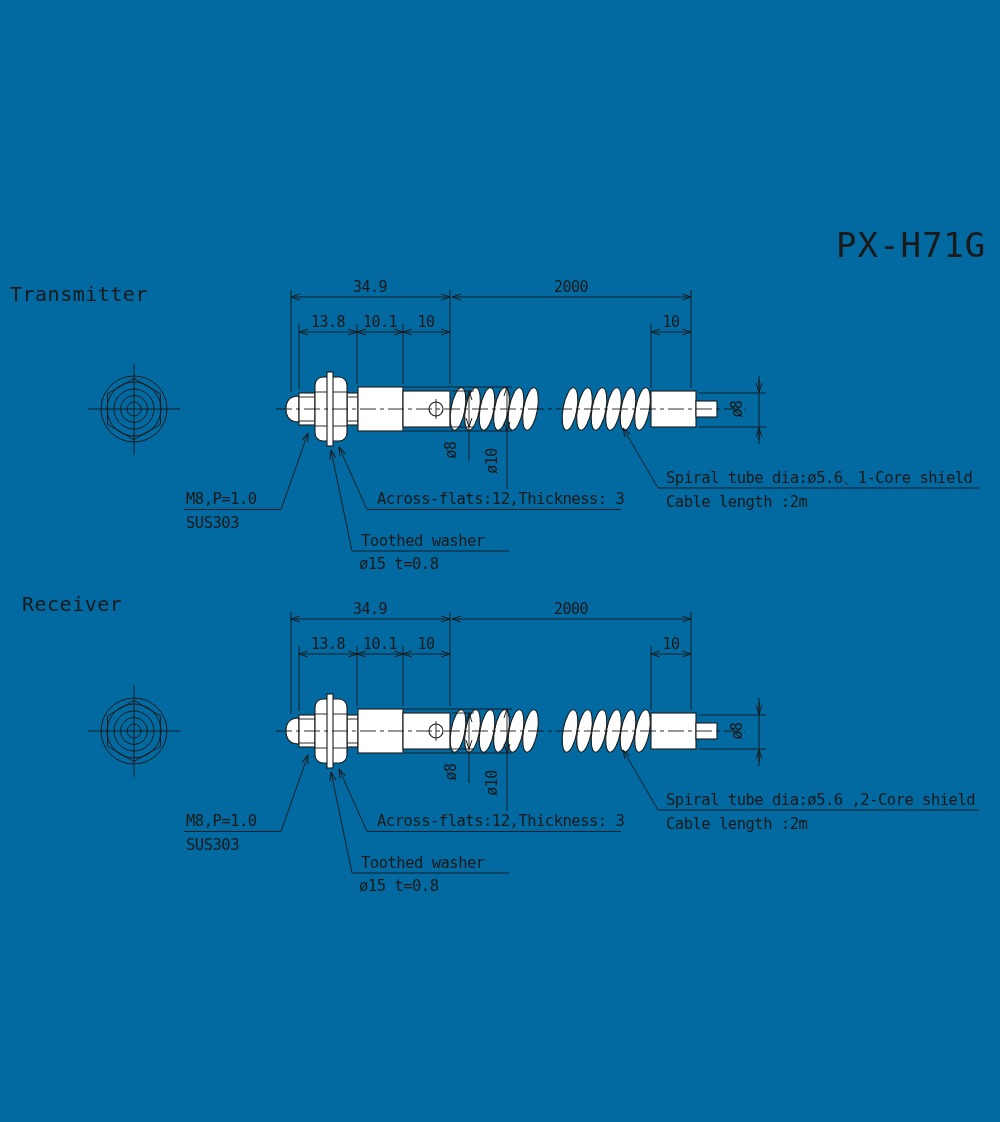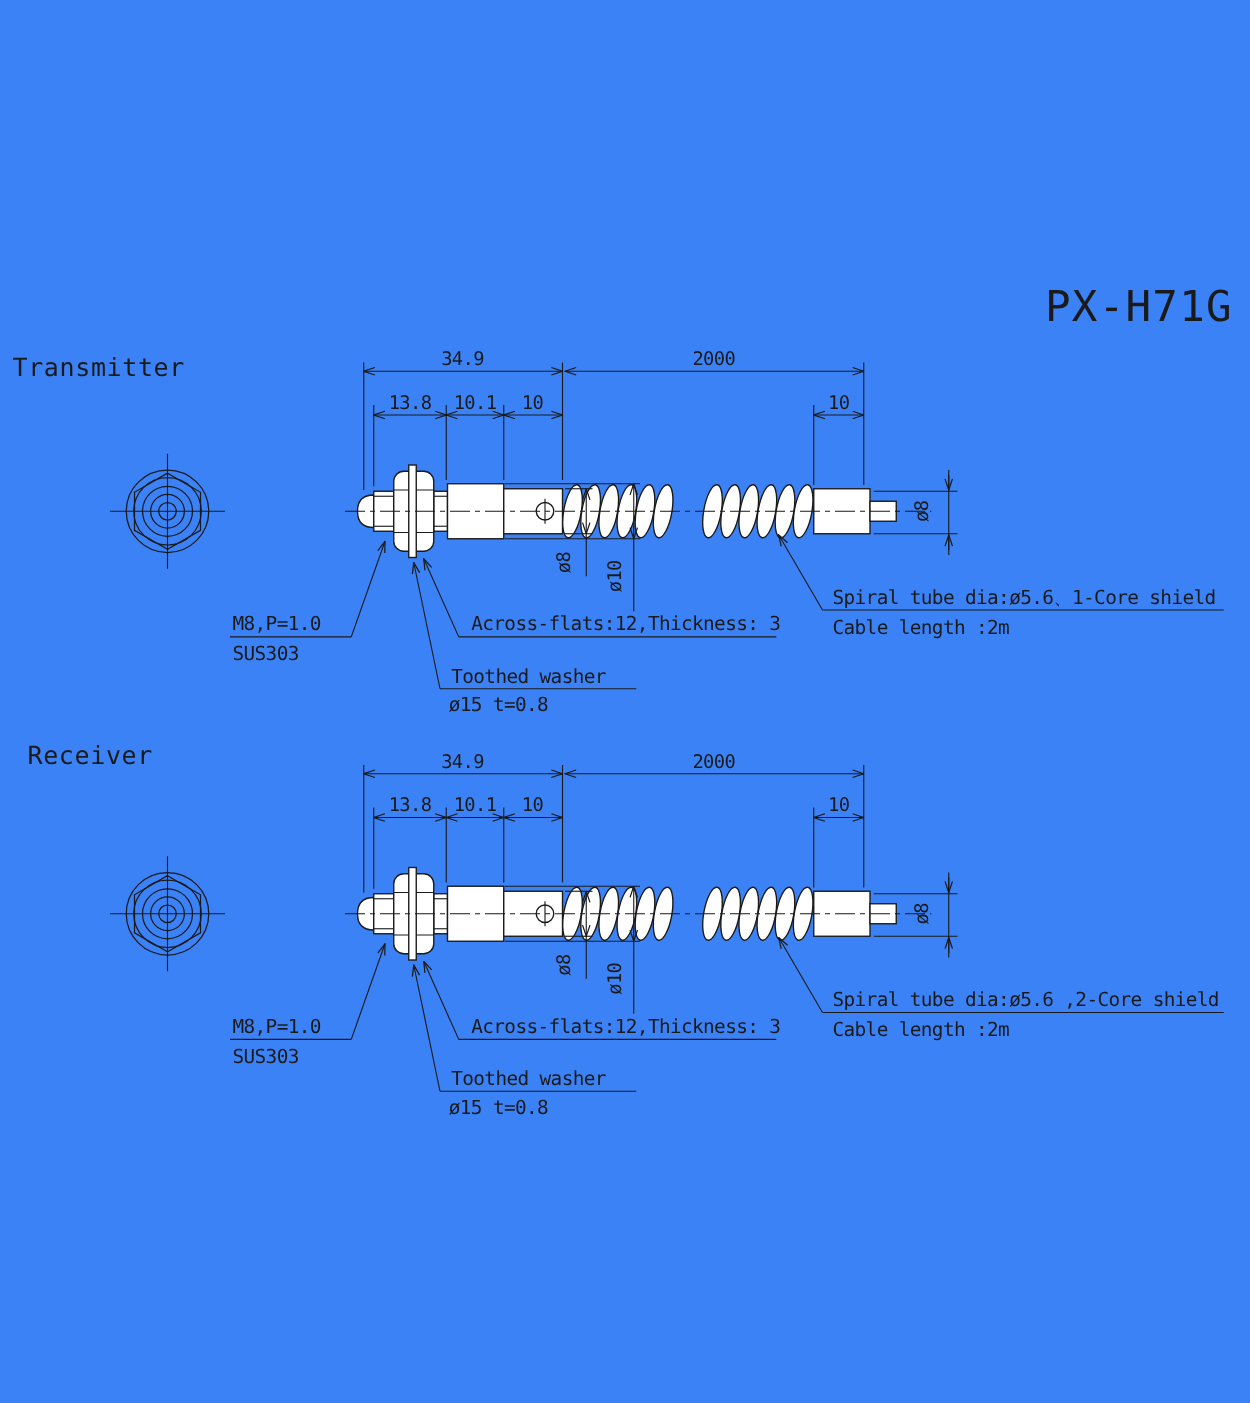--- a/index.html
+++ b/index.html
@@ -1,16 +1,16 @@
 <!DOCTYPE html>
 <html><head>
 <meta charset="utf-8">
 <style>
   html, body { margin: 0; padding: 0; background: #ffffff; }
-  .page { width: 1000px; height: 1122px; background: #3b82f6; position: relative; }
+  .page { width: 1000px; height: 1122px; background: #0369a1; position: relative; }
   svg { display: block; }
   text {
     font-family: "DejaVu Sans Mono", "Liberation Mono", monospace;
     fill: #1a1a1a;
   }
   .dimtxt  { font-size: 15px; letter-spacing: -0.5px; }
   .notetxt { font-size: 15.5px; letter-spacing: -0.5px; }
   .sectxt  { font-size: 20px; letter-spacing: 0.5px; }
   .titletxt{ font-size: 34px; letter-spacing: 1px; }
   .ln   { stroke: #1a1a1a; stroke-width: 1; fill: none; }

